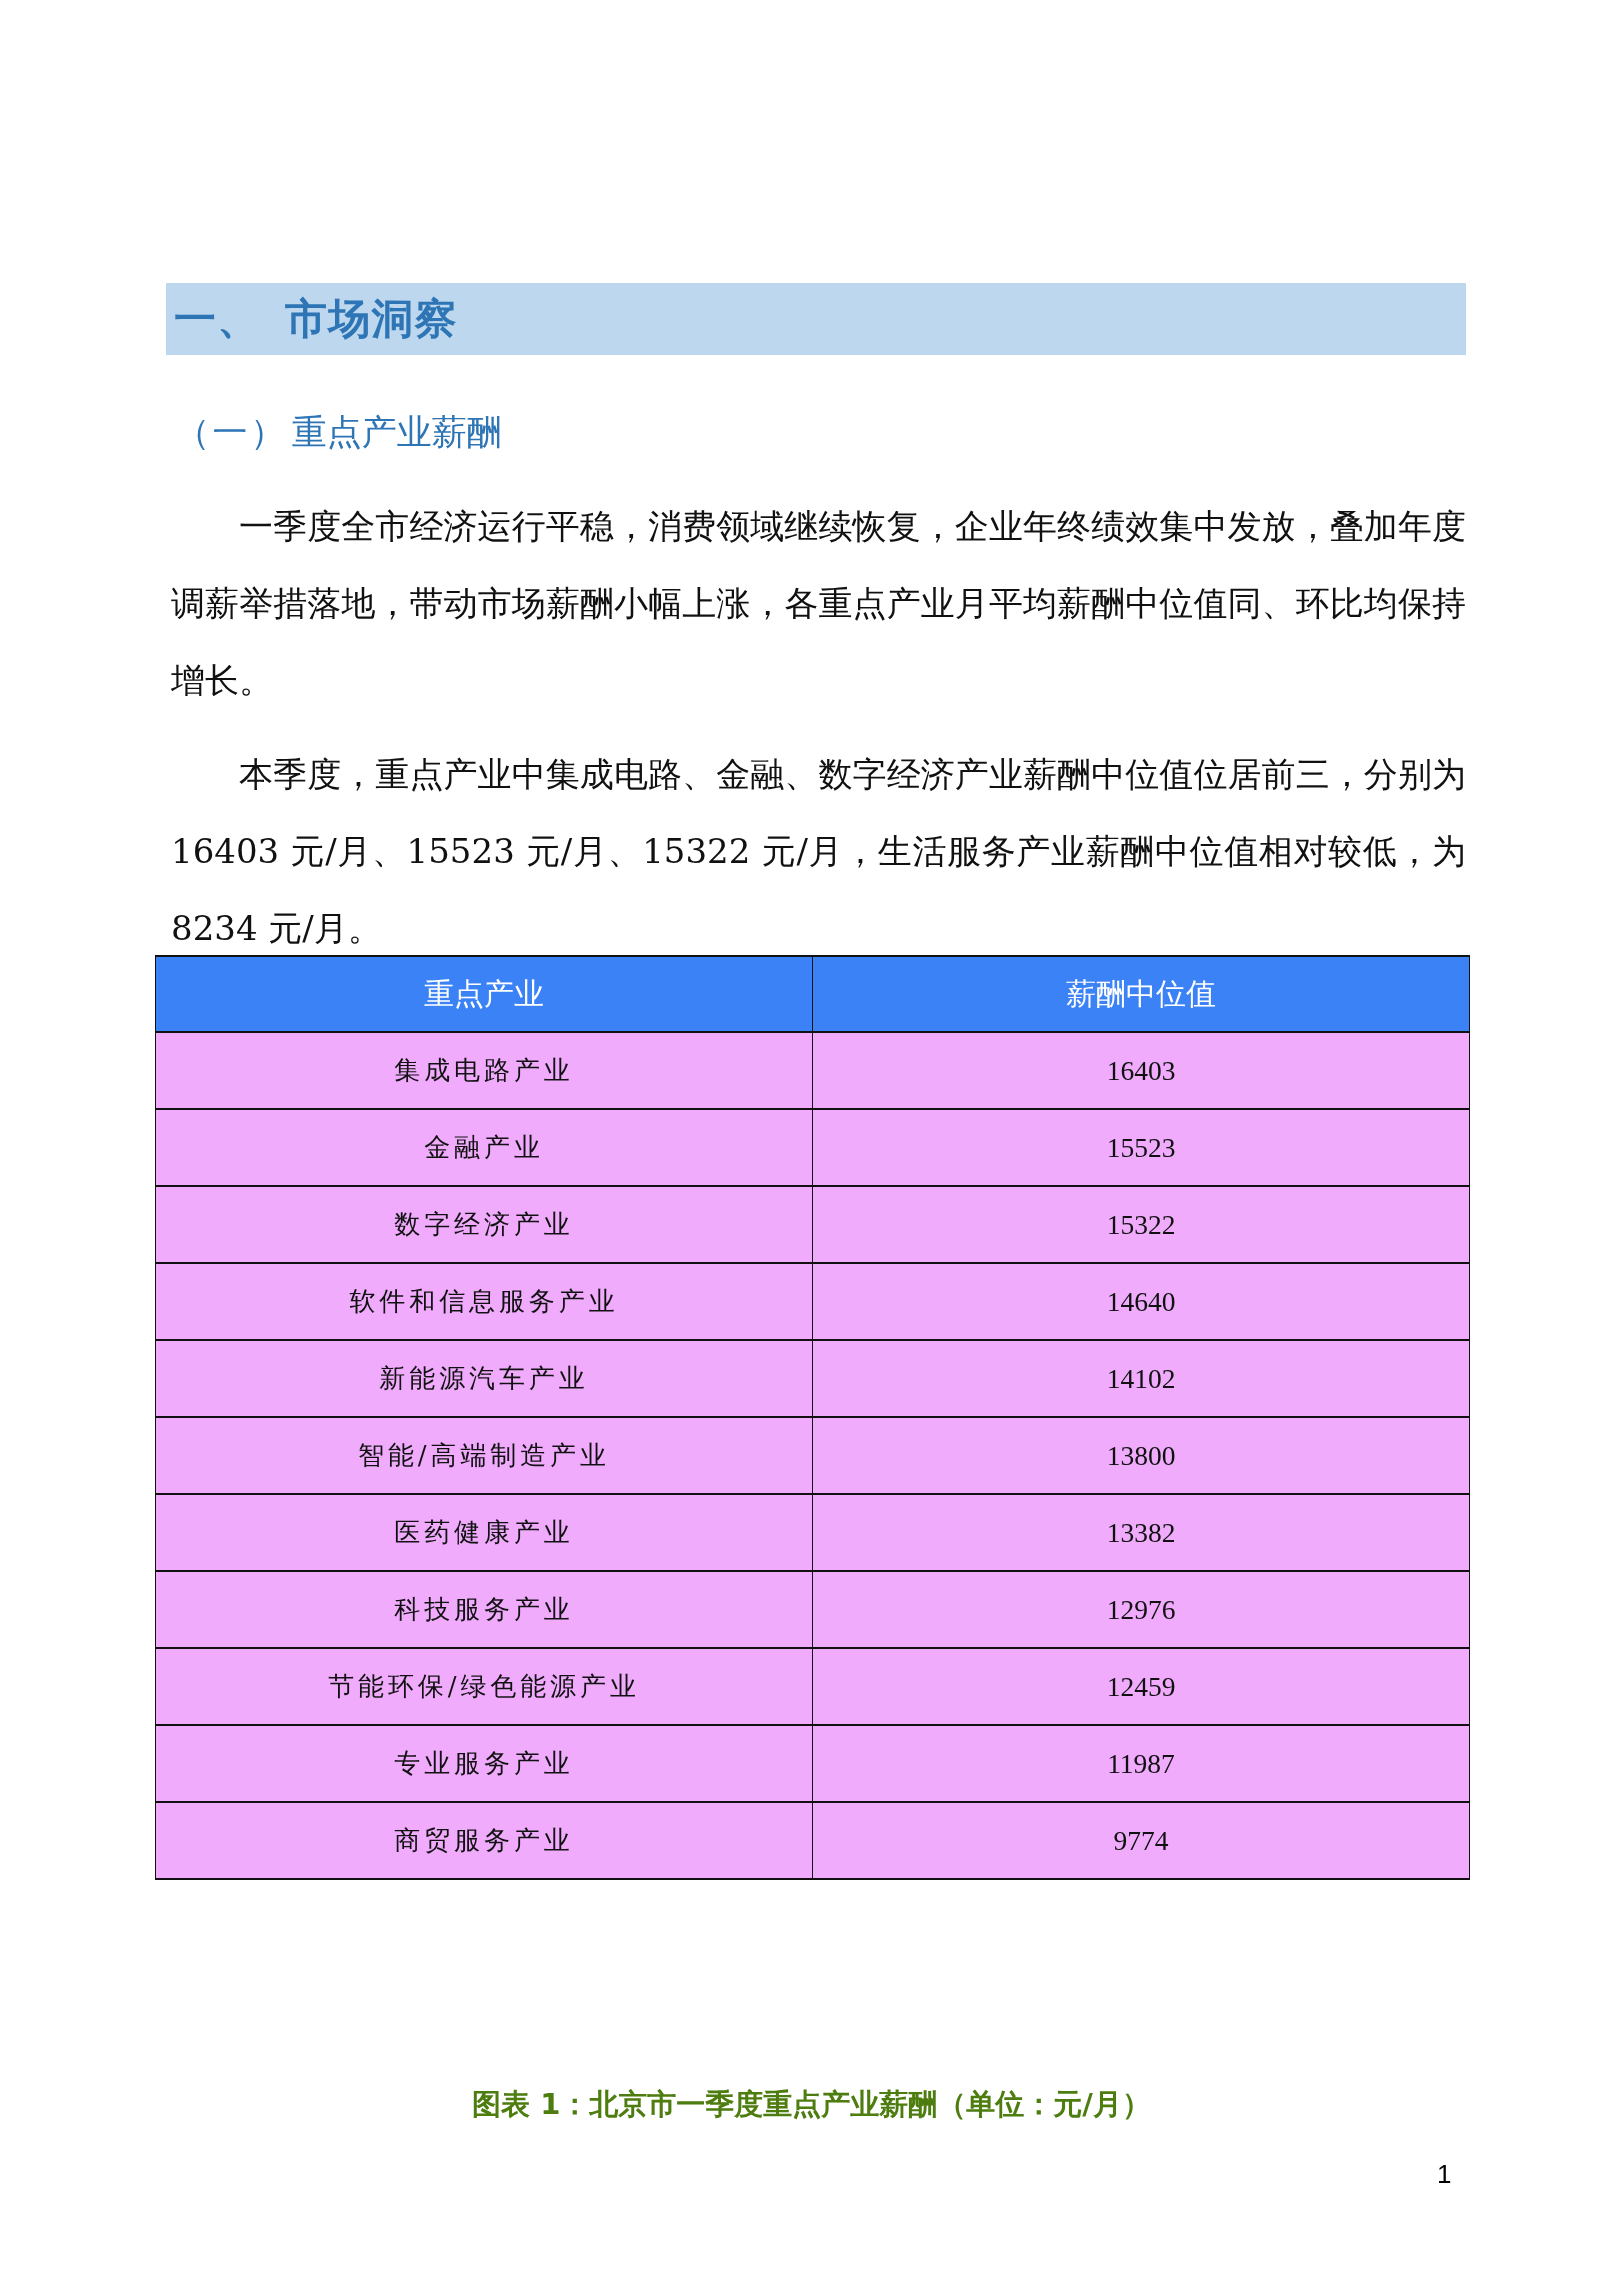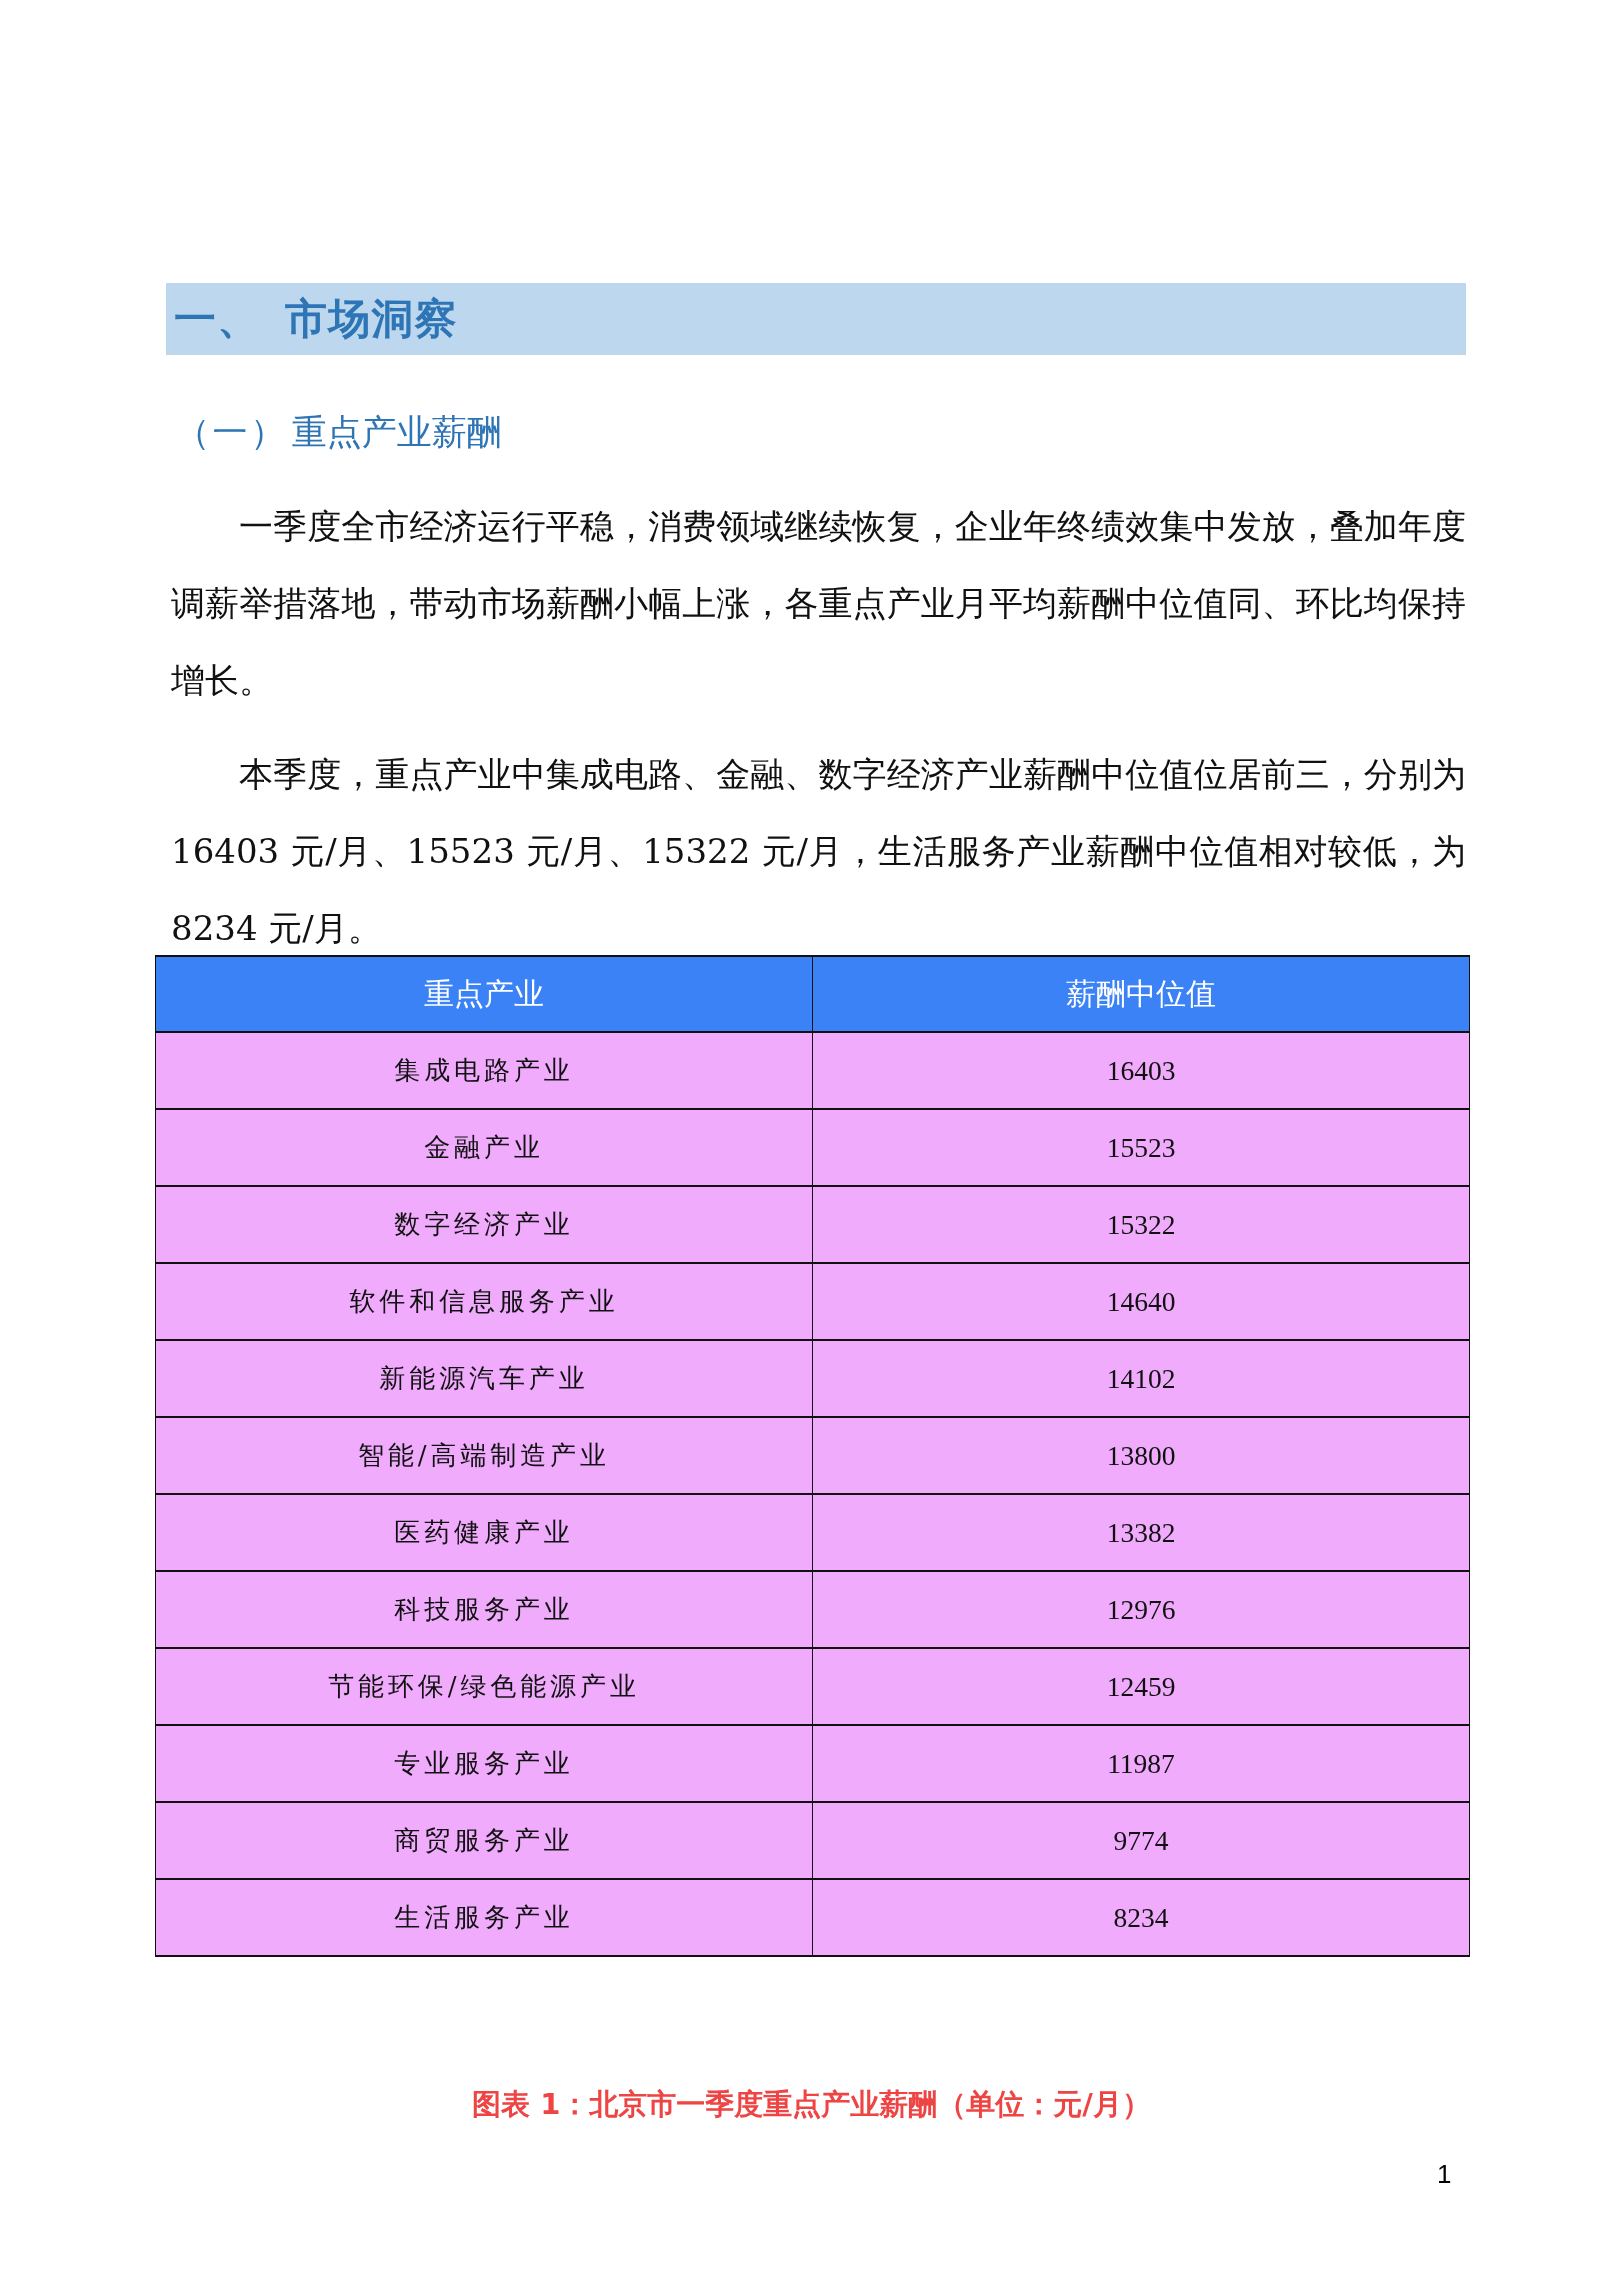--- a/index.html
+++ b/index.html
@@ -53,21 +53,21 @@
       font-family: "DejaVu Serif", serif; font-size: 26px;
       border-left: 1.3px solid #111; border-right: 1.3px solid #111;
     }
     table.salary td.name { letter-spacing: 3.9px; }
     table.salary td.value { font-family: "Liberation Serif", serif; font-size: 27.5px; }
     table.salary col.c1 { width: 657px; }
     table.salary col.c2 { width: 657px; }
 
     .caption {
       position: absolute; left: 155px; top: 2085px; width: 1313px; text-align: center;
-      font-family: "DejaVu Sans", sans-serif; font-weight: bold; font-size: 29px; color: #ef4444;
+      font-family: "DejaVu Sans", sans-serif; font-weight: bold; font-size: 29px; color: #4d7c0f;
     }
 
     .page-num {
       position: absolute; left: 1437px; top: 2159px;
       font-family: "Liberation Sans", sans-serif; font-size: 26px; color: #000000;
     }
   </style>
 </head>
 <body>
 
@@ -135,24 +135,20 @@
         <td class="value">12459</td>
       </tr>
       <tr>
         <td class="name">专业服务产业</td>
         <td class="value">11987</td>
       </tr>
       <tr>
         <td class="name">商贸服务产业</td>
         <td class="value">9774</td>
       </tr>
-      <tr>
-        <td class="name">生活服务产业</td>
-        <td class="value">8234</td>
-      </tr>
     </tbody>
   </table>
 
   <div class="caption">图表 1：北京市一季度重点产业薪酬（单位：元/月）</div>
 
   <div class="page-num">1</div>
 </div>
 
 
 </body></html>

